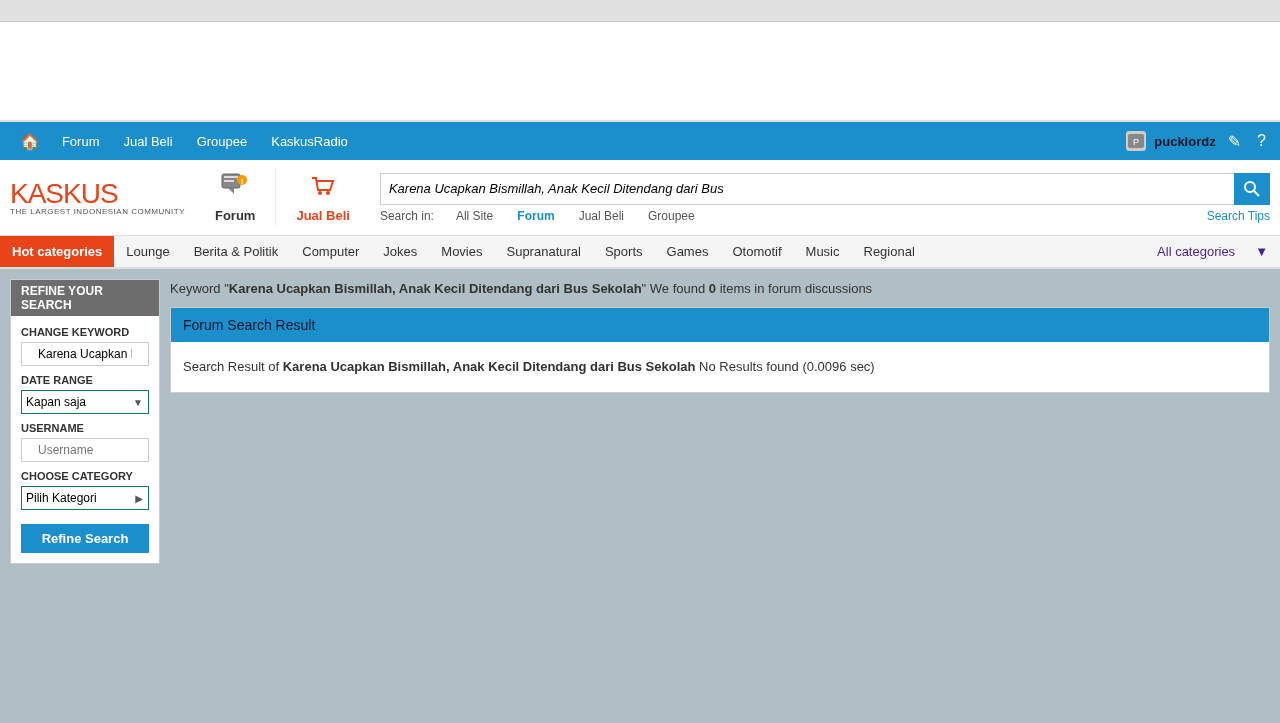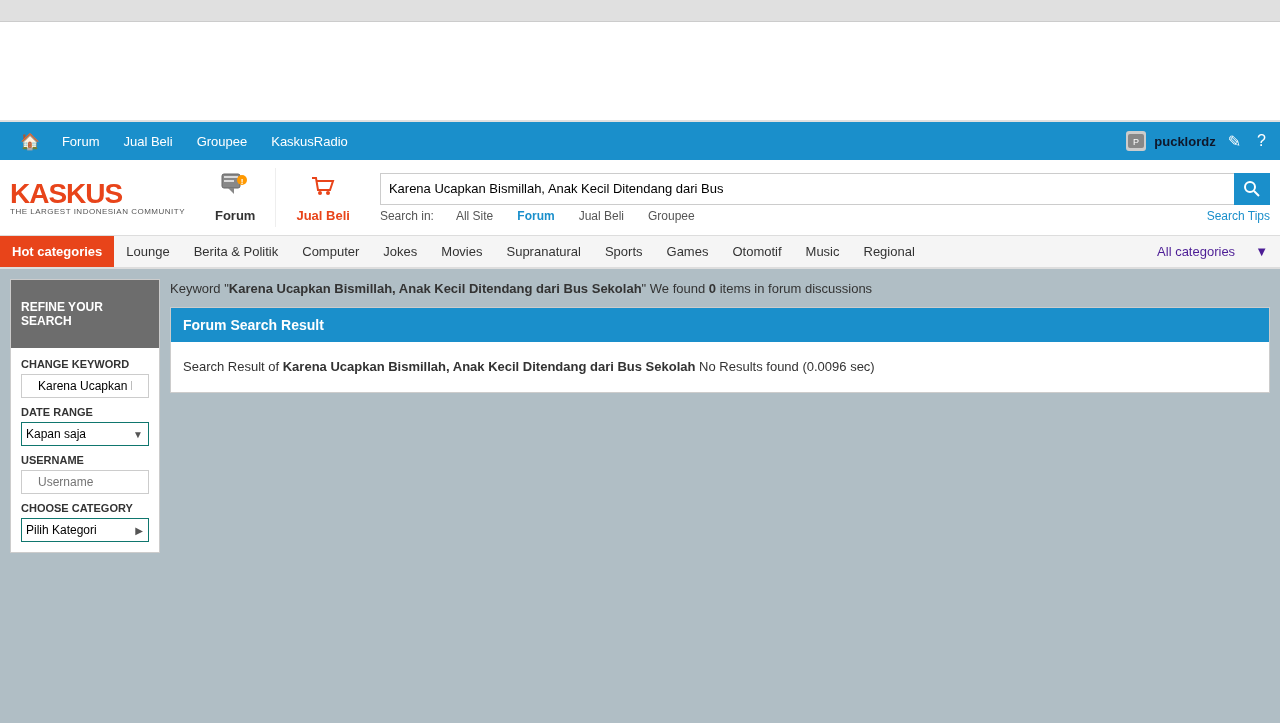--- a/index.html
+++ b/index.html
@@ -72,21 +72,21 @@
       display: flex;
       align-items: center;
       gap: 10px;
       border-bottom: 1px solid #ddd;
     }
     .logo-area { display: flex; align-items: center; gap: 0; }
     .logo-img {
       display: flex; flex-direction: column; line-height: 1;
     }
     .logo-kaskus {
-      font-size: 28px; font-weight: bold; color: #e8441a;
+      font-size: 28px; font-weight: normal; color: #e8441a;
       font-family: 'Arial Black', Arial, sans-serif;
       letter-spacing: -1px;
     }
     .logo-tagline {
       font-size: 8px; color: #555; letter-spacing: 0.5px; text-transform: uppercase;
     }
     .nav-icons-area {
       display: flex; align-items: center; gap: 0;
     }
     .forum-icon-wrap {
@@ -110,20 +110,21 @@
       flex: 1;
       display: flex; flex-direction: column; gap: 4px;
     }
     .search-box-row {
       display: flex; align-items: center;
     }
     .search-input {
       flex: 1; height: 32px; border: 1px solid #ccc;
       border-right: none; padding: 0 8px; font-size: 13px;
       outline: none;
+      font-style: italic;
     }
     .search-btn {
       width: 36px; height: 32px; background: #1a8fcb;
       border: 1px solid #1a8fcb; cursor: pointer;
       display: flex; align-items: center; justify-content: center;
       color: #fff; font-size: 16px;
     }
     .search-options {
       display: flex; align-items: center; gap: 8px; font-size: 12px; color: #555;
     }
@@ -161,21 +162,21 @@
 
     
     .refine-sidebar {
       width: 150px; min-width: 150px;
       background: #fff;
       border: 1px solid #ccc;
       margin-right: 10px;
     }
     .refine-header {
       background: #6d6d6d; color: #fff;
-      padding: 20px 10px; font-size: 12px; font-weight: bold;
+      padding: 4px 10px; font-size: 12px; font-weight: bold;
     }
     .refine-body { padding: 10px; }
     .refine-section-label {
       font-size: 11px; font-weight: bold; color: #333;
       margin-bottom: 4px; margin-top: 8px; text-transform: uppercase;
     }
     .refine-section-label:first-child { margin-top: 0; }
     .refine-input {
       width: 100%; border: 1px solid #ccc; padding: 4px 16px;
       font-size: 12px; outline: none;
@@ -202,22 +203,22 @@
     
     .results-area { flex: 1; }
     .keyword-result-text {
       font-size: 13px; color: #333; margin-bottom: 8px; line-height: 1.5;
     }
     .keyword-result-text .keyword { font-weight: bold; }
     .result-box {
       background: #fff; border: 1px solid #ccc;
     }
     .result-header {
-      background: #1a8fcb; color: #ffffff;
-      padding: 9px 12px; font-size: 14px; font-weight: bold;
+      background: #1a8fcb; color: #0f172a;
+      padding: 9px 12px; font-size: 14px; font-weight: normal;
     }
     .result-body {
       padding: 14px 12px; font-size: 13px; color: #333; line-height: 1.7;
     }
     .result-body .keyword { font-weight: bold; }
   </style>
 </head>
 <body>
 
 <div class="browser-bar">
@@ -341,20 +342,21 @@
       <input type="text" class="refine-input" placeholder="Username" style="">
 
       <div class="refine-section-label">CHOOSE CATEGORY</div>
       <div class="refine-select-wrap">
         <select class="refine-select">
           <option>Pilih Kategori</option>
         </select>
         <span class="refine-select-arrow">▶</span>
       </div>
 
+      <button class="refine-btn">Refine Search</button>
     </div>
   </div>
 
   <div class="results-area">
     <div class="keyword-result-text">
       <span>Keyword "</span><span class="keyword">Karena Ucapkan Bismillah, Anak Kecil Ditendang dari Bus Sekolah</span><span>" We found </span><span class="keyword">0</span><span> items in forum discussions</span>
     </div>
 
     <div class="result-box">
       <div class="result-header">Forum Search Result</div>

